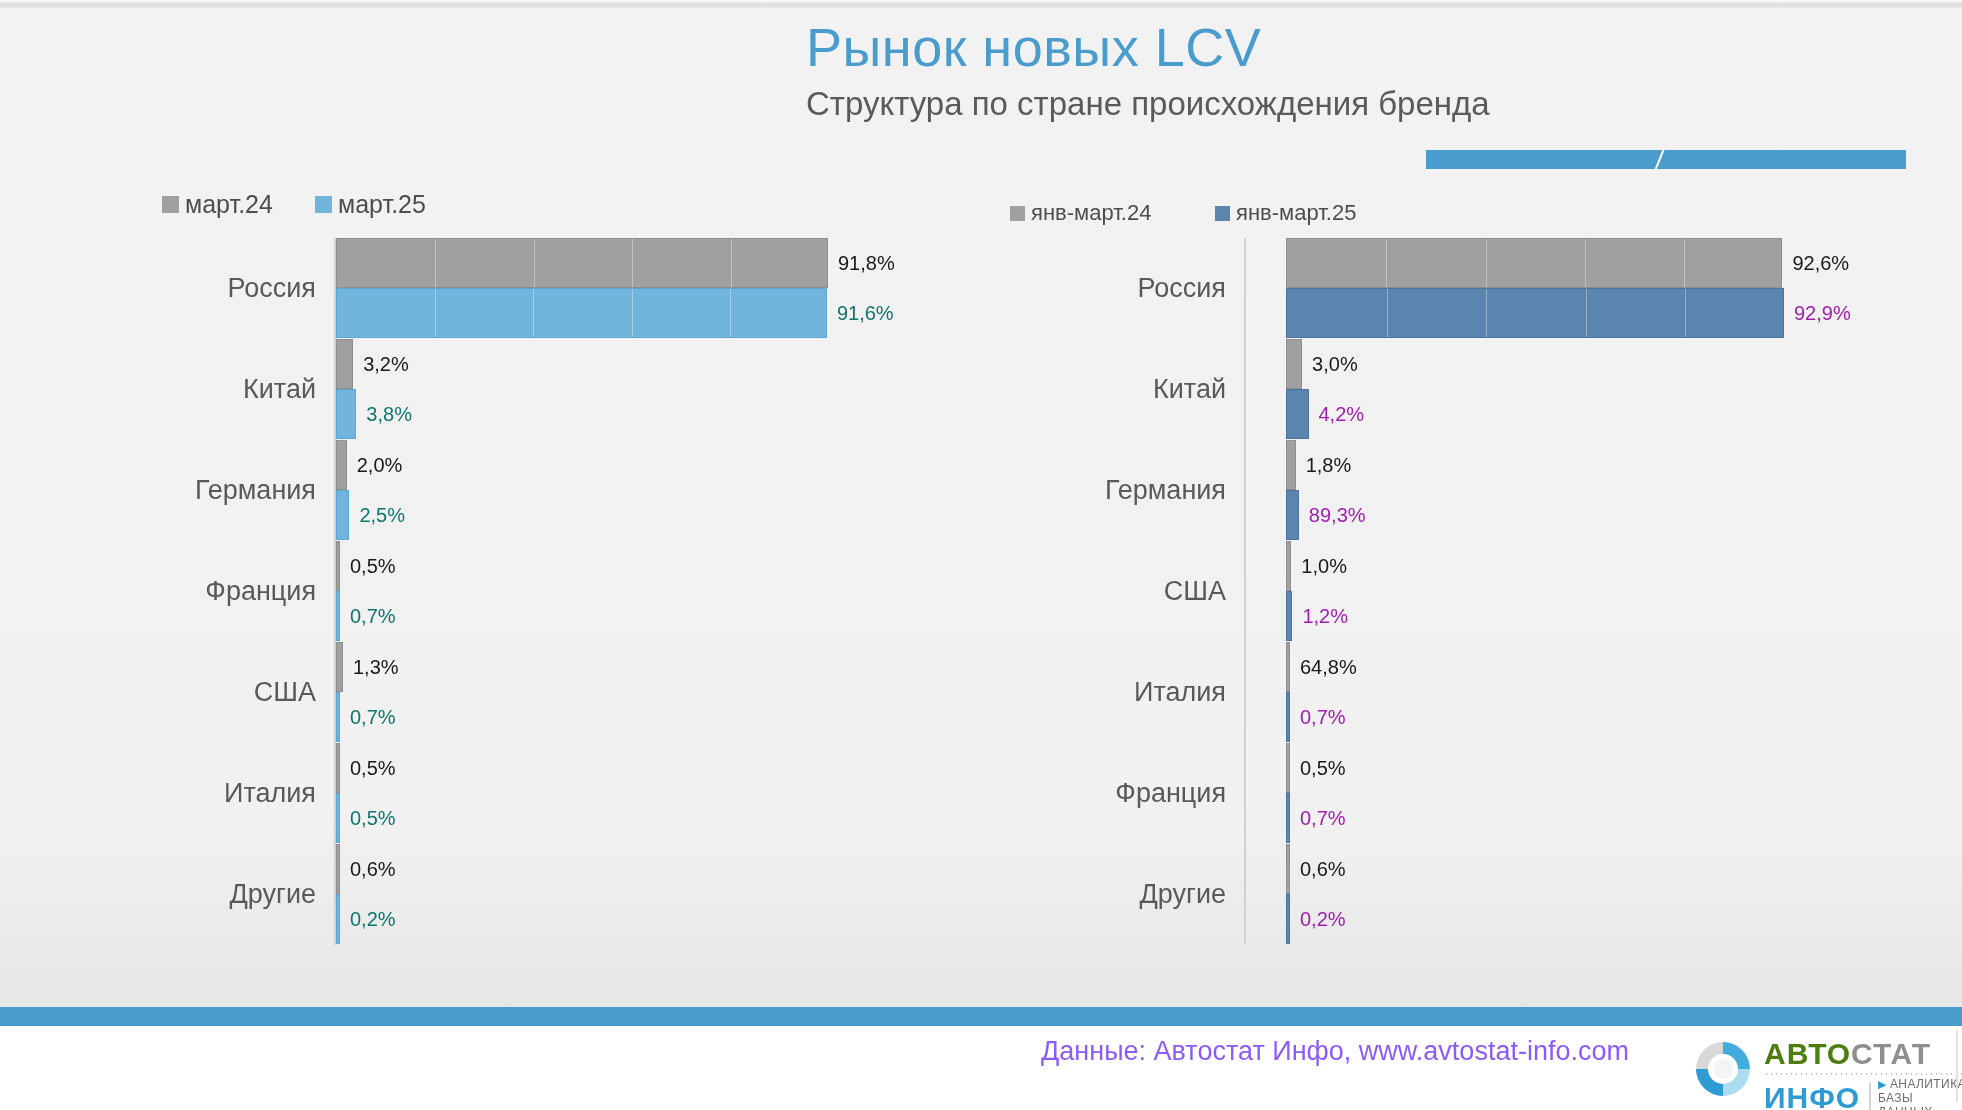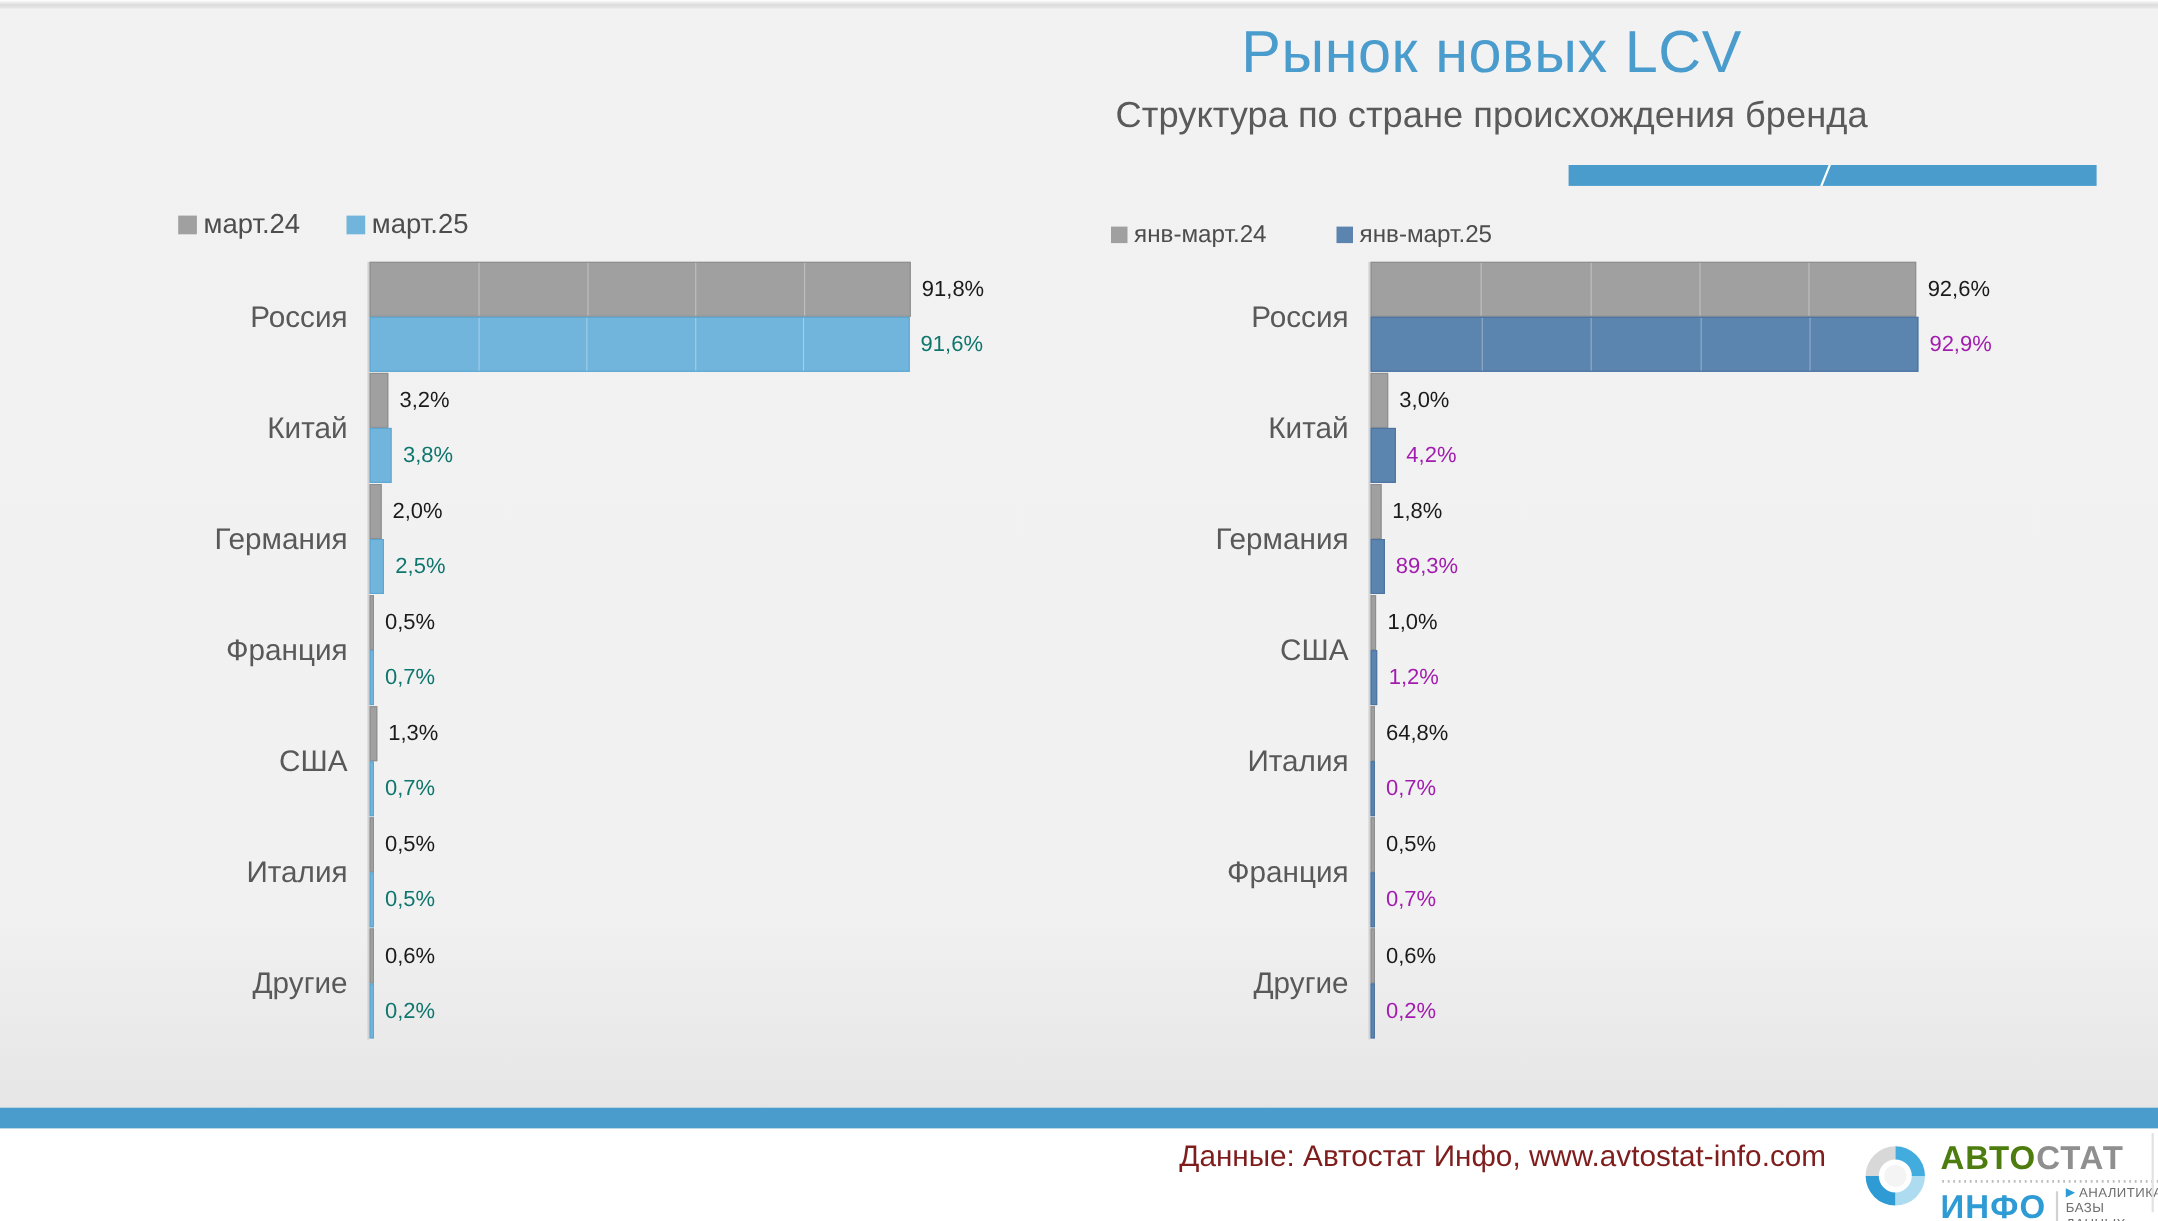--- a/index.html
+++ b/index.html
@@ -21,21 +21,21 @@
     position:absolute;left:0;top:0;width:1962px;height:8px;
     background:linear-gradient(180deg,#ffffff 0%,#dcdcdc 55%,#e9e9e9 100%);
   }
   .canvas{
     position:absolute;left:0;top:8px;width:1962px;height:999px;
     background:linear-gradient(180deg,#f2f2f2 0%,#f1f1f1 82%,#e6e6e6 100%);
   }
   
   .header{
     position:absolute;right:56px;top:8px;
-    text-align:center;width:1100px;
+    text-align:left;width:1100px;
   }
   .title{
     color:#4a9ccd;
     font-size:54px;
     font-weight:400;
     letter-spacing:.5px;
     line-height:62px;
     margin:8px 0 0 0;
     white-space:nowrap;
   }
@@ -112,21 +112,21 @@
     white-space:nowrap;
   }
   .chart.left .cat-label{left:0;width:166px;}
   .chart.right .cat-label{left:0;width:216px;}
 
   .bars{
     position:absolute;
     top:0;height:101px;
   }
   .chart.left .bars{left:186px;right:0;}
-  .chart.right .bars{left:236px;right:0;}
+  .chart.right .bars{left:236px;right:0;padding-left:40px;}
 
   .barline{
     position:absolute;
     height:50px;
     display:flex;align-items:center;
   }
   .barline.b0{top:0px;}
   .barline.b1{top:50px;}
   .bar{
     height:50px;
@@ -158,22 +158,22 @@
   .blue-rule{
     position:absolute;left:0;top:1007px;width:1962px;height:19px;
     background:#4a9ccd;
   }
   .footer{
     position:absolute;left:0;top:1026px;width:1962px;height:84px;
     background:#ffffff;
   }
   .source{
     position:absolute;left:1010px;top:1036px;width:650px;
-    text-align:right;
-    font-size:27px;color:#7f1d1d;
+    text-align:center;
+    font-size:27px;color:#8b5cf6;
     white-space:nowrap;
   }
   
   .logo{
     position:absolute;left:1690px;top:1026px;
     width:256px;height:80px;
   }
   .logo .mark{
     position:absolute;left:0;top:10px;width:66px;height:66px;
   }

